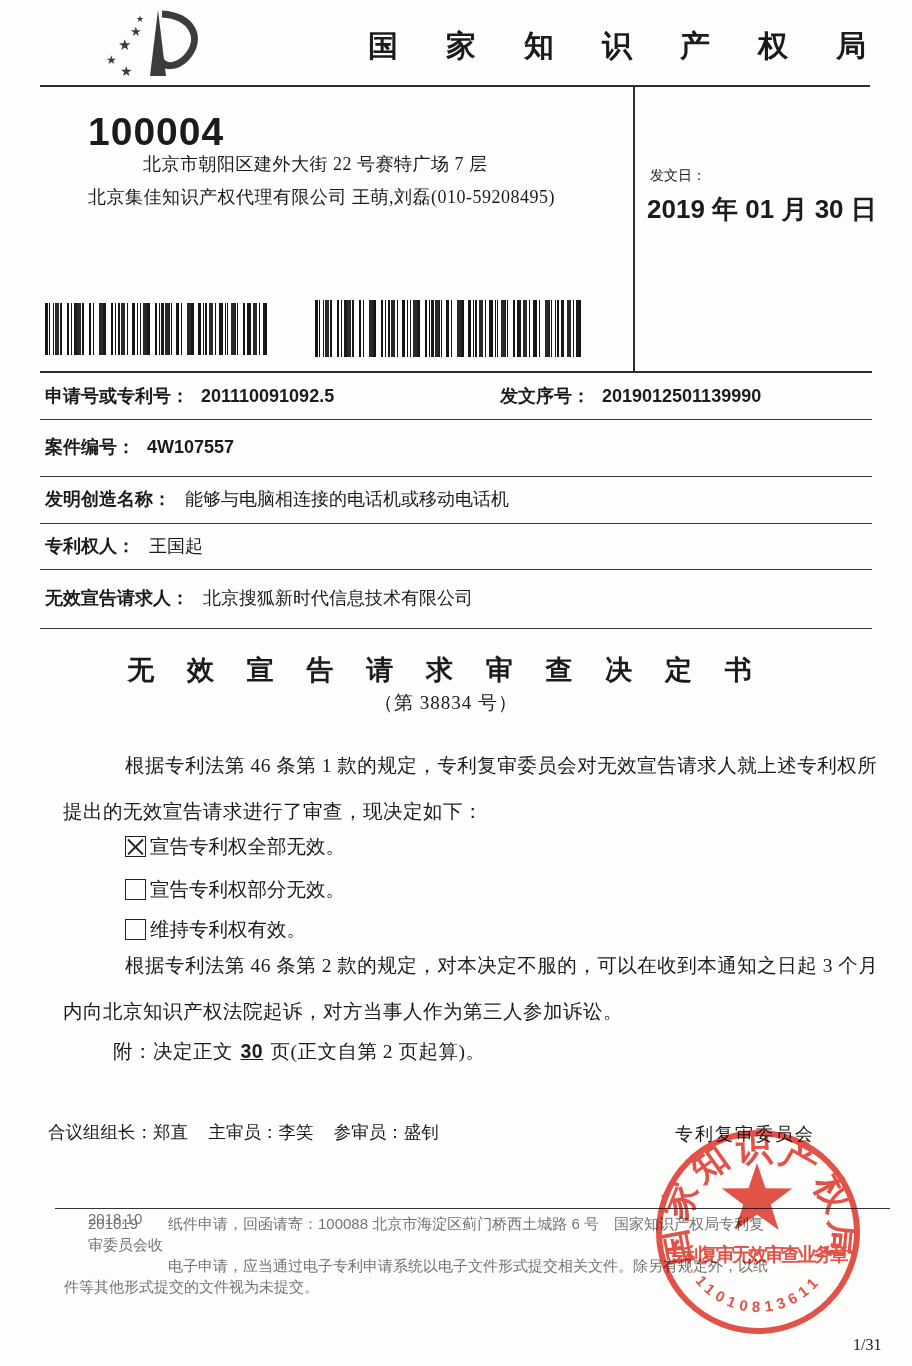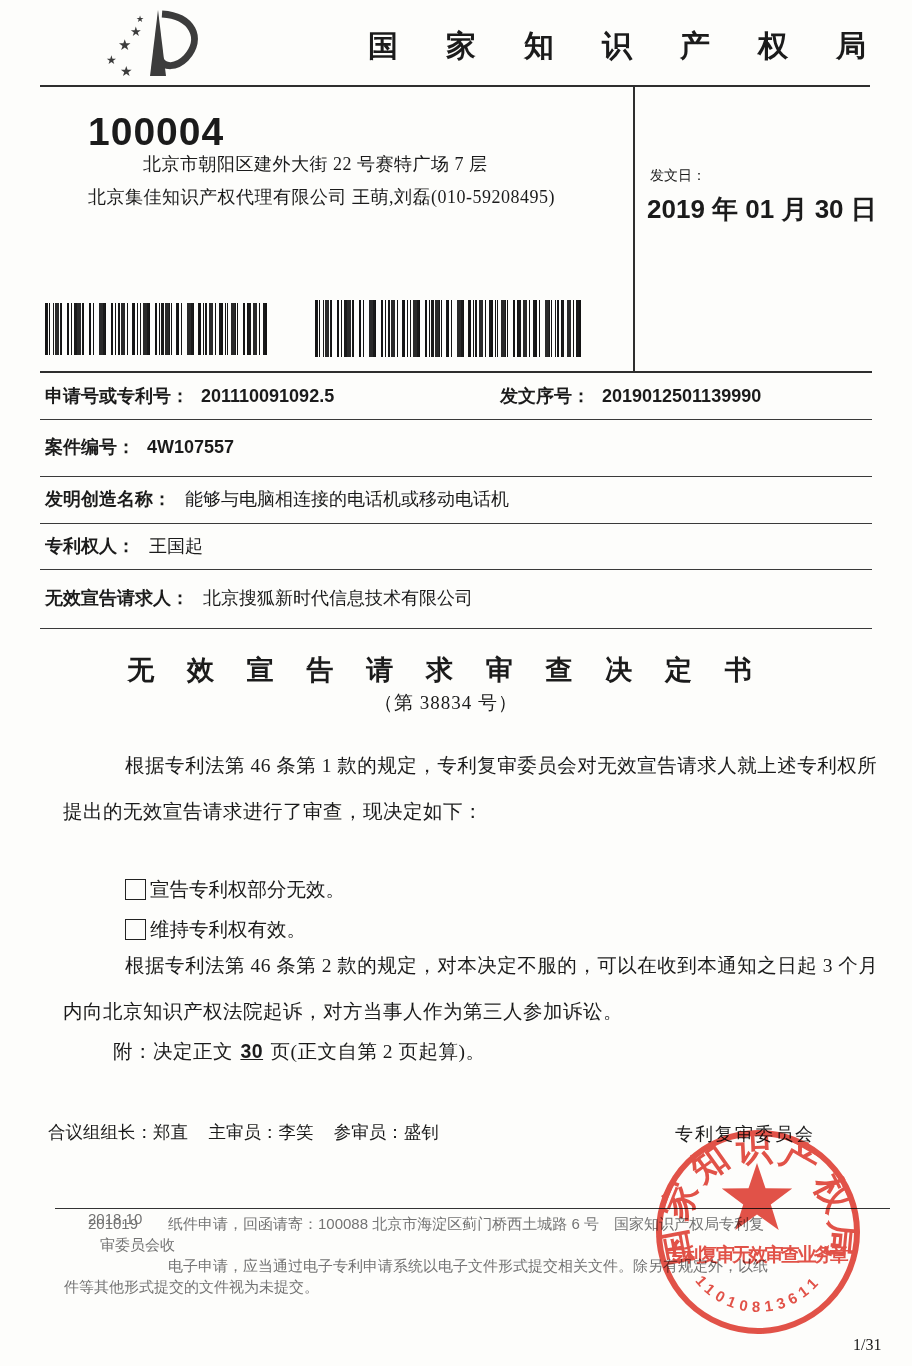--- a/index.html
+++ b/index.html
@@ -42,21 +42,21 @@
   .attach-pages{font-weight:bold;font-family:"Liberation Sans","DejaVu Sans",sans-serif;text-decoration:underline;padding:0 2px;margin-top:44px;}
   
   .sig-row{left:48px;top:1120px;font-size:17.5px;white-space:nowrap;}
   .sig-row .gap{display:inline-block;width:16px;}
   .committee{left:675px;top:1122px;font-size:18px;letter-spacing:2px;}
   
   .footer-rule{left:55px;top:1208px;width:835px;border-top:1.6px solid #333;}
   .foot{font-family:"Liberation Sans","DejaVu Sans",sans-serif;font-size:15px;color:#737373;white-space:nowrap;}
   .f-code1{left:88px;top:1215px;}
   .f-text1{left:168px;top:1215px;}
-  .f-line2{left:100px;top:1236px;}
+  .f-line2{left:88px;top:1236px;}
   .f-code3{left:88px;top:1210px;}
   .f-text3{left:168px;top:1257px;}
   .f-line4{left:64px;top:1278px;}
   .page-num{left:853px;top:1336px;font-size:16px;}
   
   .stamp{left:645px;top:1115px;width:230px;height:250px;opacity:.88;mix-blend-mode:multiply;}
   .logo{left:80px;top:6px;width:160px;height:78px;}
 </style>
 </head>
 <body>
@@ -103,20 +103,24 @@
   <div class="abs frow" style="top:569px;height:59px;line-height:59px;">
     <span class="lbl" style="padding-left:5px;">无效宣告请求人：</span><span class="valcn">北京搜狐新时代信息技术有限公司</span>
   </div>
 
   <div class="abs doc-title">无 效 宣 告 请 求 审 查 决 定 书</div>
   <div class="abs doc-number">（第 38834 号）</div>
 
   <div class="abs bodyline indent" style="top:752px;">根据专利法第 46 条第 1 款的规定，专利复审委员会对无效宣告请求人就上述专利权所</div>
   <div class="abs bodyline" style="top:798px;">提出的无效宣告请求进行了审查，现决定如下：</div>
 
+  <div class="abs opt-row" style="top:833px;">
+    <span class="cb checked"></span>
+    <span>宣告专利权全部无效。</span>
+  </div>
   <div class="abs opt-row" style="top:876px;">
     <span class="cb"></span>
     <span>宣告专利权部分无效。</span>
   </div>
   <div class="abs opt-row" style="top:916px;">
     <span class="cb"></span>
     <span>维持专利权有效。</span>
   </div>
 
   <div class="abs bodyline indent" style="top:952px;">根据专利法第 46 条第 2 款的规定，对本决定不服的，可以在收到本通知之日起 3 个月</div>

